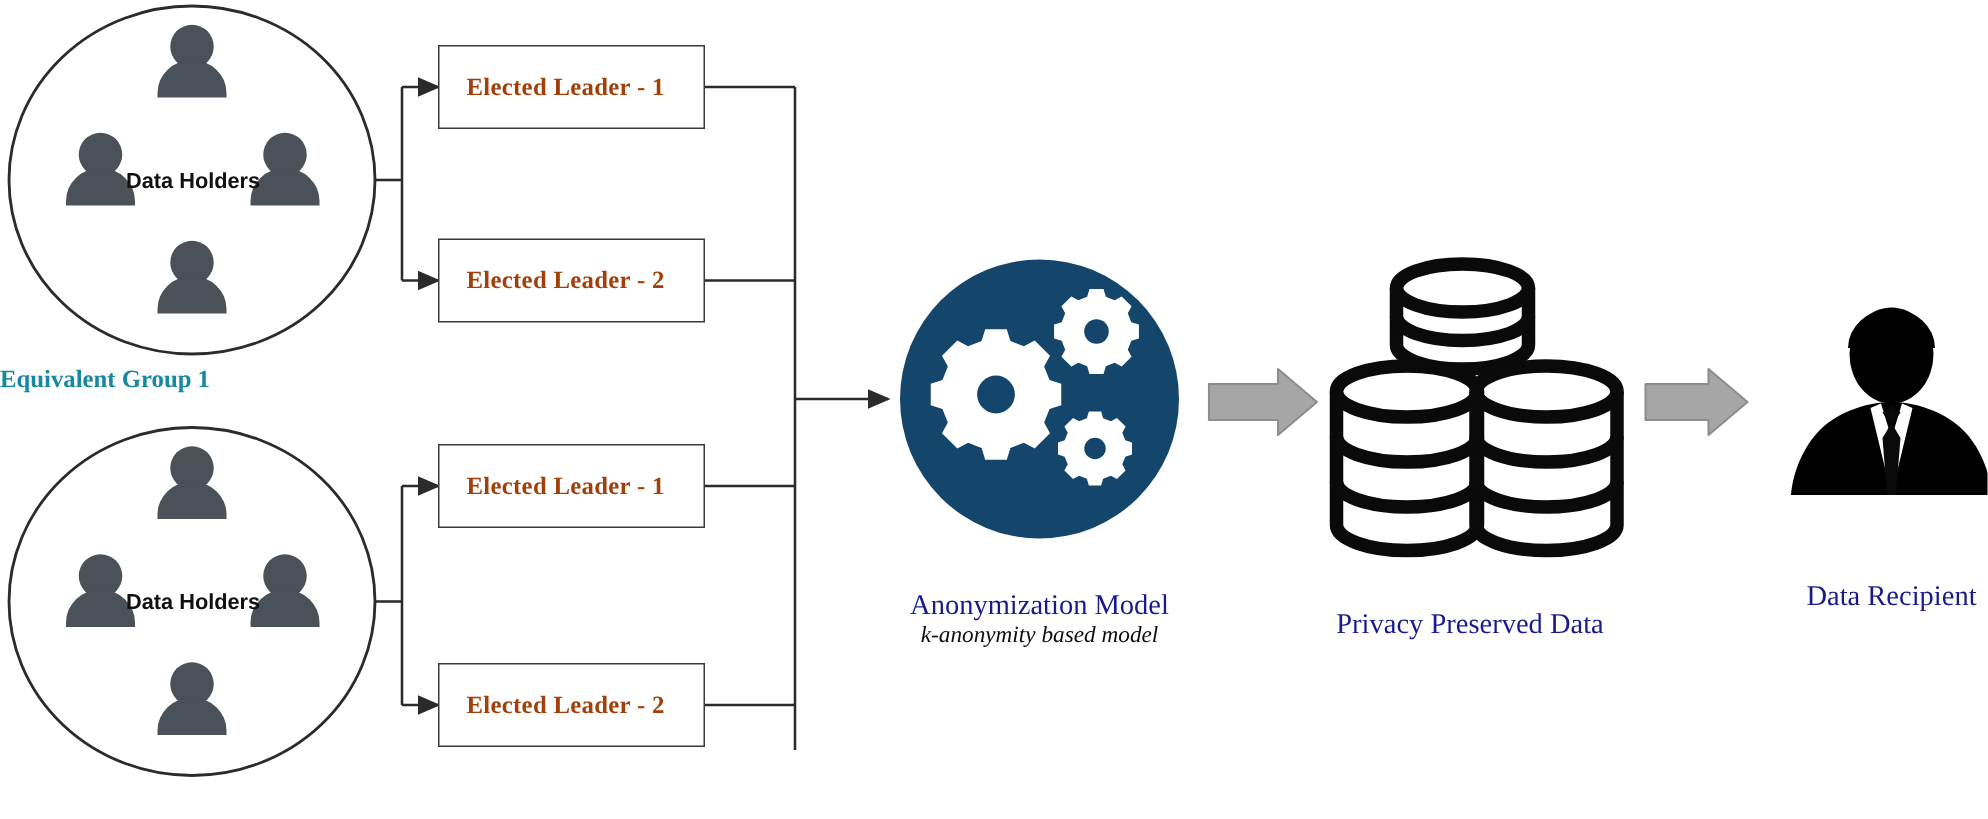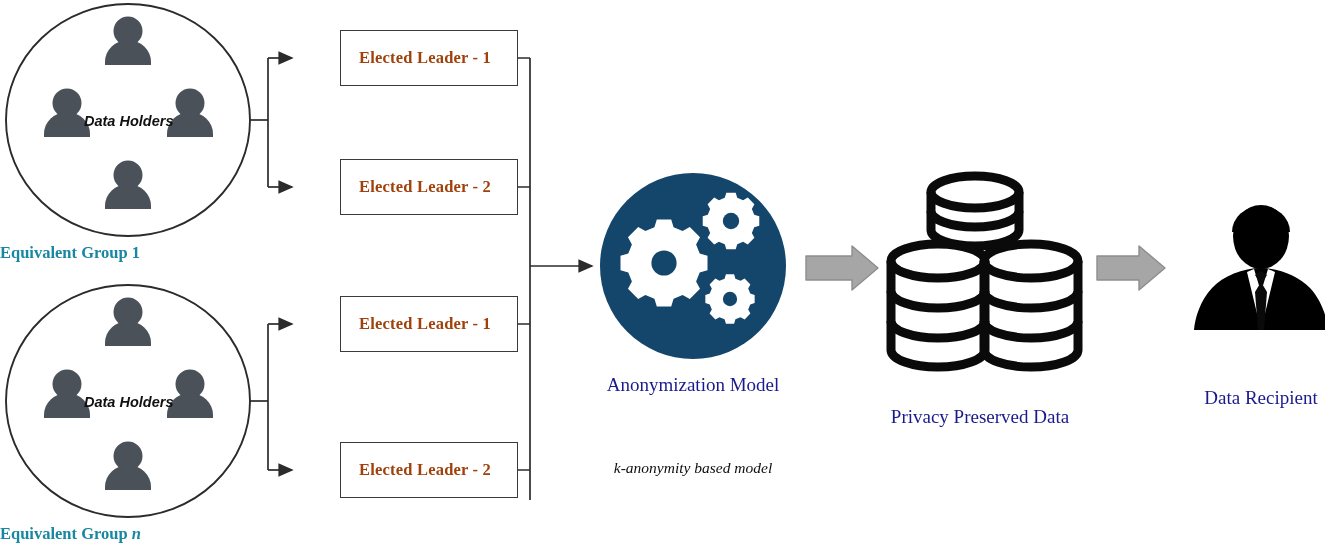--- a/index.html
+++ b/index.html
@@ -5,39 +5,39 @@
   html,body{margin:0;padding:0;background:#ffffff;}
   body{
     width:1325px;height:546px;position:relative;overflow:hidden;
     font-family:"Liberation Serif", serif;
   }
   #stage{position:absolute;left:0;top:0;width:1325px;height:546px;}
   svg.layer{position:absolute;left:0;top:0;width:1325px;height:546px;overflow:visible;}
 
   .box{
     position:absolute;background:#ffffff;border:1.6px solid #3a3a3a;
-    box-sizing:border-box;display:flex;align-items:center;margin-left:48px;
+    box-sizing:border-box;display:flex;align-items:center;
   }
   .box-label{
     font-family:"Liberation Serif", serif;
     font-weight:bold;font-size:16.5px;color:#A0400A;
     padding-left:18px;letter-spacing:.2px;white-space:nowrap;
   }
 
   .grp-caption{
     position:absolute;white-space:nowrap;
     font-family:"Liberation Serif", serif;font-weight:bold;
     font-size:16.5px;color:#1887A0;
   }
   .grp-caption .ital{font-style:italic;}
 
   .holders-text{
     position:absolute;white-space:nowrap;
     font-family:"Liberation Sans", sans-serif;
-    font-weight:bold;font-size:14.5px;color:#111111;font-style:italic;
+    font-weight:bold;font-size:14.5px;color:#111111;
   }
 
   .cap{
     position:absolute;text-align:center;white-space:nowrap;
     font-family:"Liberation Serif", serif;
   }
   .cap-main{font-size:19px;color:#1A1A8C;}
   .cap-sub{font-size:15.5px;color:#0d0d0d;font-style:italic;}
 </style>
 </head>
@@ -191,38 +191,35 @@
   </svg>
 
   <div class="holders-text" style="left:84px;top:113px;">Data Holders</div>
 
   <div class="holders-text" style="left:84px;top:394px;">Data Holders</div>
 
   <div class="grp-caption" style="left:0px;top:243px;width:256px;">
     <span>Equivalent Group 1</span>
   </div>
 
-  <div class="grp-caption" style="left:0px;top:524px;width:256px;">
-    <span>Equivalent Group </span><span class="ital">n</span>
-  </div>
 
   <div class="box" style="left:292px;top:30px;width:178px;height:56px;">
     <span class="box-label">Elected Leader - 1</span>
   </div>
   <div class="box" style="left:292px;top:159px;width:178px;height:56px;">
     <span class="box-label">Elected Leader - 2</span>
   </div>
 
   <div class="box" style="left:292px;top:296px;width:178px;height:56px;">
     <span class="box-label">Elected Leader - 1</span>
   </div>
   <div class="box" style="left:292px;top:442px;width:178px;height:56px;">
     <span class="box-label">Elected Leader - 2</span>
   </div>
 
-  <div class="cap cap-main" style="left:568px;top:374px;width:250px;">Anonymization Model</div>
-  <div class="cap cap-sub" style="left:568px;top:415px;width:250px;margin-top:44px;">k-anonymity based model</div>
+  <div class="cap cap-main" style="left:568px;top:393px;width:250px;">Anonymization Model</div>
+  <div class="cap cap-sub" style="left:568px;top:415px;width:250px;">k-anonymity based model</div>
 
   <div class="cap cap-main" style="left:855px;top:406px;width:250px;">Privacy Preserved Data</div>
 
   <div class="cap cap-main" style="left:1158px;top:387px;width:206px;">Data Recipient</div>
 
 </div>
 
 </body></html>

